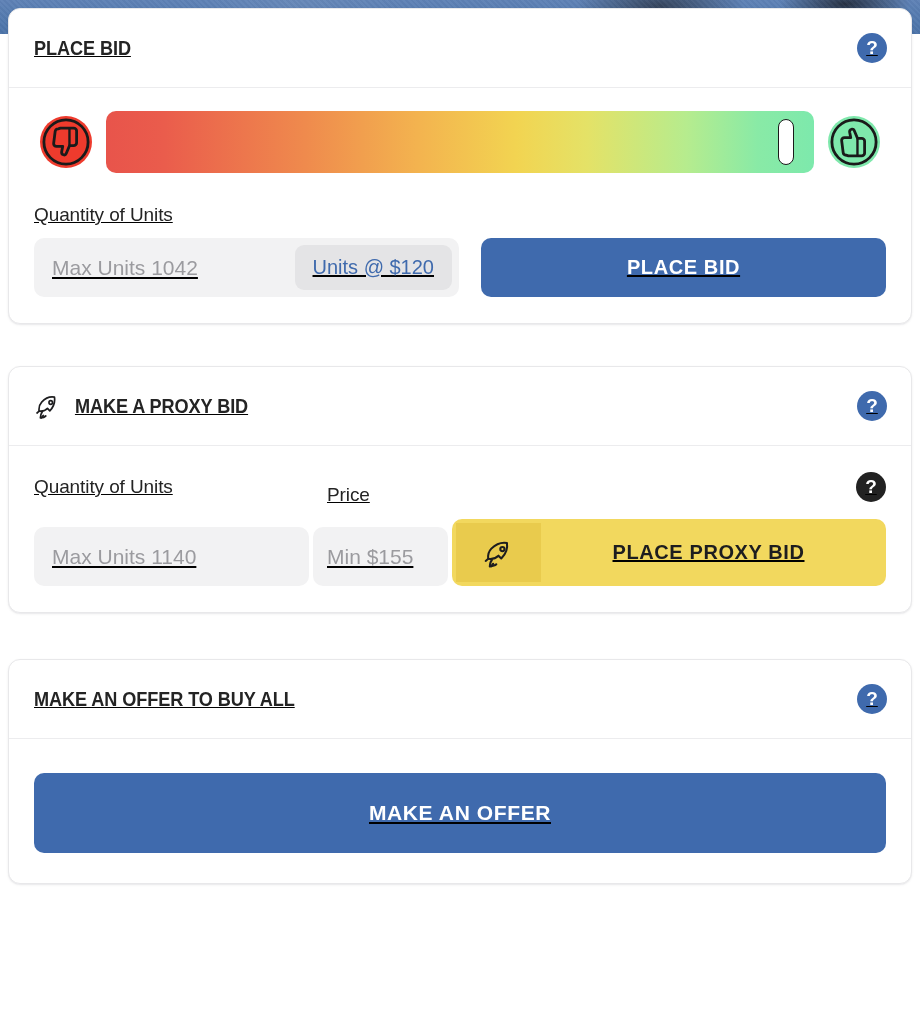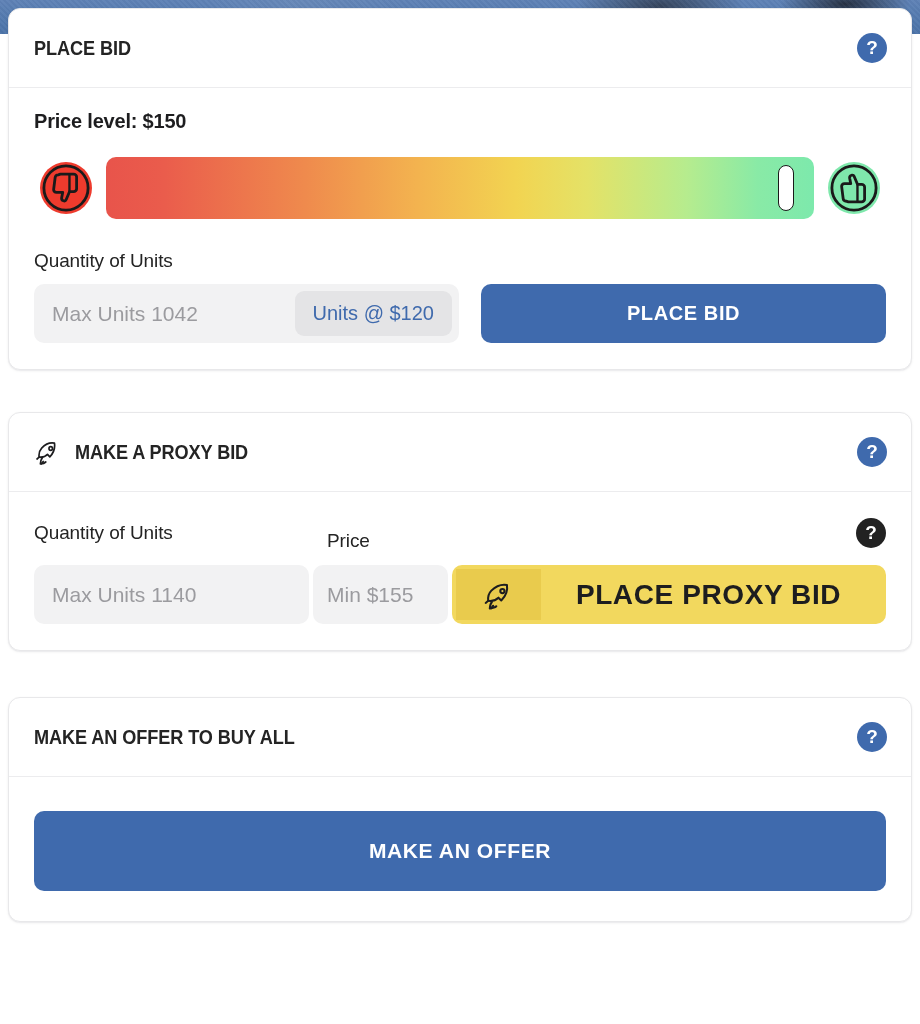--- a/index.html
+++ b/index.html
@@ -38,20 +38,21 @@
       repeating-linear-gradient(45deg, rgba(255,255,255,.05) 0 2px, rgba(0,0,0,.04) 2px 4px);
     opacity: .6;
   }
 
   .page {
     position: relative;
     z-index: 1;
     width: 920px;
     height: 1024px;
     padding: 8px 8px 0 8px;
+    text-decoration: underline;
   }
 
   
   .card {
     background: #ffffff;
     border: 1px solid #e8e8ea;
     border-radius: 12px;
     box-shadow: 0 1px 3px rgba(16,24,40,.06), 0 1px 1px rgba(16,24,40,.04);
     overflow: hidden;
   }
@@ -227,23 +228,23 @@
     color: #ffffff;
     font-size: 20px;
     font-weight: 700;
     height: 59px;
   }
   .btn-wide { width: 100%; height: 80px; font-size: 21px; }
 
   .btn-proxy {
     background: #f2d85e;
     color: #1d1d1f;
-    font-size: 28px;
+    font-size: 20px;
     font-weight: 700;
-    height: 59px;
+    height: 67px;
     padding: 4px;
     overflow: hidden;
     position: relative;
   }
   .btn-proxy .rocket-slot {
     width: 85px;
     height: 100%;
     background: #e9cb4d;
     display: flex;
     align-items: center;
@@ -280,21 +281,20 @@
 
     <div class="card-header">
       <div class="card-title">PLACE BID</div>
       <div class="help-icon blue">
         <span>?</span>
       </div>
     </div>
 
     <div class="card-body">
 
-      <div class="price-level">Price level: $150</div>
 
       <div class="slider-row">
 
         <div class="sentiment down">
           <div class="disc"></div>
           <svg viewBox="0 0 24 24" fill="none" stroke="#1a1a1a" stroke-width="1.3">
             <circle cx="12" cy="12" r="10.2"></circle>
             <path d="M9.4 5.6h6.1c.8 0 1.4.6 1.4 1.3v5.5c0 .7-.6 1.3-1.4 1.3h-1.9l-1.5 3.6c-.2.5-.8.8-1.3.6-.6-.2-.9-.8-.8-1.4l.5-2.5H7.6c-.8 0-1.4-.6-1.3-1.4l.7-5.5c.1-.7.7-1.2 1.4-1.2z" fill="#ee3b2d" stroke="#1a1a1a" stroke-width="1.3" stroke-linejoin="round"></path>
             <path d="M13.6 5.6v8.1" stroke="#1a1a1a" stroke-width="1.1"></path>
           </svg>

